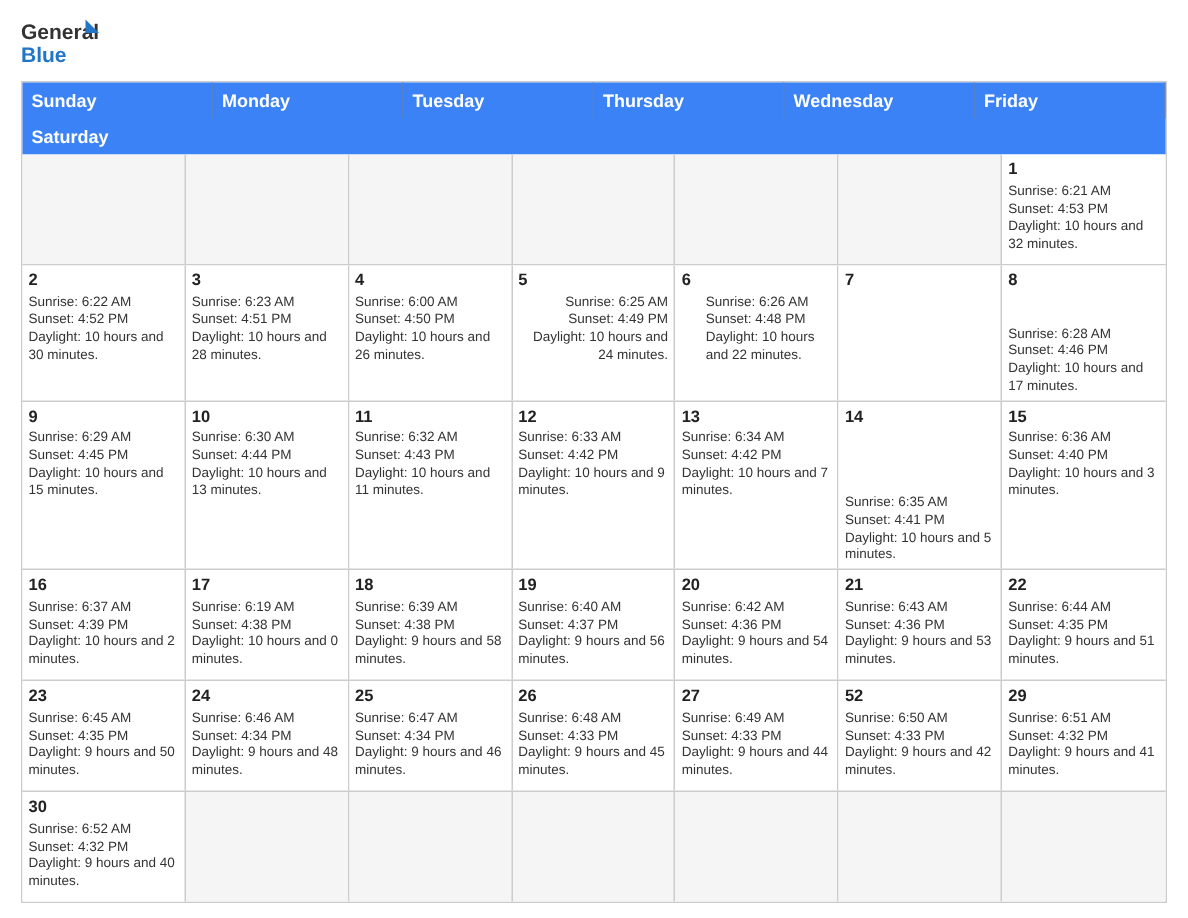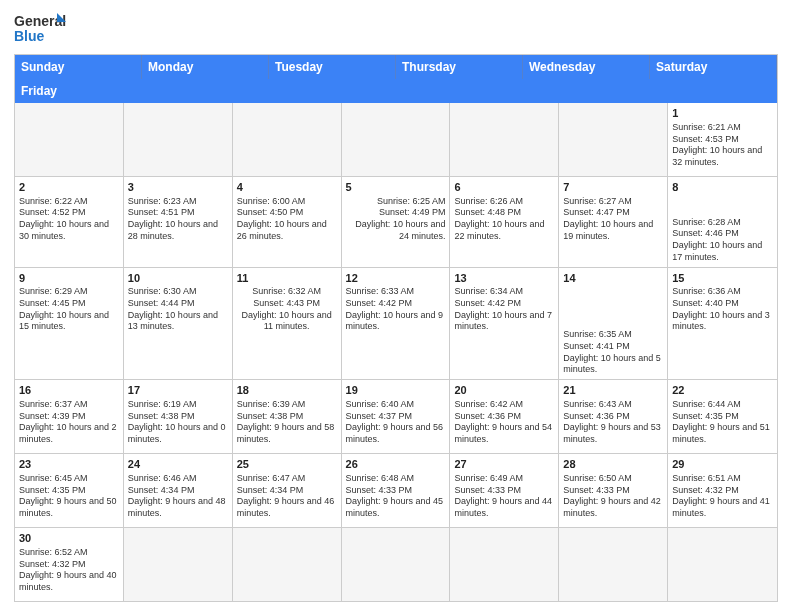--- a/index.html
+++ b/index.html
@@ -116,22 +116,22 @@
     </div>
   </div>
 
   <div class="calendar">
     <div class="cal-header-row">
     <div class="cal-header-cell">Sunday</div>
         <div class="cal-header-cell">Monday</div>
         <div class="cal-header-cell">Tuesday</div>
         <div class="cal-header-cell">Thursday</div>
         <div class="cal-header-cell">Wednesday</div>
+        <div class="cal-header-cell">Friday</div>
         <div class="cal-header-cell">Saturday</div>
-        <div class="cal-header-cell">Friday</div>
       </div>
     <div class="cal-body">
     <div class="cal-row">
           <div class="cal-cell empty"></div>
           <div class="cal-cell empty"></div>
           <div class="cal-cell empty"></div>
           <div class="cal-cell empty"></div>
           <div class="cal-cell empty"></div>
           <div class="cal-cell empty"></div>
           <div class="cal-cell">
@@ -161,29 +161,26 @@
 Daylight: 10 hours and 26 minutes.</div>
           </div>
           <div class="cal-cell">
             <span class="day-num">5</span>
             <div class="day-info" style="white-space: pre-line; text-align: right;">Sunrise: 6:25 AM
 Sunset: 4:49 PM
 Daylight: 10 hours and 24 minutes.</div>
           </div>
           <div class="cal-cell">
             <span class="day-num">6</span>
-            <div class="day-info" style="white-space: pre-line;">Sunrise: 6:26 AM
+            <div class="day-info" style="white-space: pre-line; margin-left: 16px;">Sunrise: 6:26 AM
 Sunset: 4:48 PM
 Daylight: 10 hours and 22 minutes.</div>
           </div>
           <div class="cal-cell">
             <span class="day-num">7</span>
-            <div class="day-info" style="white-space: pre-line;">Sunrise: 6:27 AM
-Sunset: 4:47 PM
-Daylight: 10 hours and 19 minutes.</div>
           </div>
           <div class="cal-cell">
             <span class="day-num">8</span>
             <div class="day-info" style="white-space: pre-line; margin-top: 22px;">Sunrise: 6:28 AM
 Sunset: 4:46 PM
 Daylight: 10 hours and 17 minutes.</div>
           </div>
         </div>
         <div class="cal-row">
           <div class="cal-cell">
@@ -193,21 +190,21 @@
 Daylight: 10 hours and 15 minutes.</div>
           </div>
           <div class="cal-cell">
             <span class="day-num">10</span>
             <div class="day-info" style="white-space: pre-line;">Sunrise: 6:30 AM
 Sunset: 4:44 PM
 Daylight: 10 hours and 13 minutes.</div>
           </div>
           <div class="cal-cell">
             <span class="day-num">11</span>
-            <div class="day-info" style="white-space: pre-line; text-align: center;">Sunrise: 6:32 AM
+            <div class="day-info" style="white-space: pre-line;">Sunrise: 6:32 AM
 Sunset: 4:43 PM
 Daylight: 10 hours and 11 minutes.</div>
           </div>
           <div class="cal-cell">
             <span class="day-num">12</span>
             <div class="day-info" style="white-space: pre-line;">Sunrise: 6:33 AM
 Sunset: 4:42 PM
 Daylight: 10 hours and 9 minutes.</div>
           </div>
           <div class="cal-cell">
@@ -298,21 +295,21 @@
 Sunset: 4:33 PM
 Daylight: 9 hours and 45 minutes.</div>
           </div>
           <div class="cal-cell">
             <span class="day-num">27</span>
             <div class="day-info" style="white-space: pre-line;">Sunrise: 6:49 AM
 Sunset: 4:33 PM
 Daylight: 9 hours and 44 minutes.</div>
           </div>
           <div class="cal-cell">
-            <span class="day-num">28</span>
+            <span class="day-num">52</span>
             <div class="day-info" style="white-space: pre-line;">Sunrise: 6:50 AM
 Sunset: 4:33 PM
 Daylight: 9 hours and 42 minutes.</div>
           </div>
           <div class="cal-cell">
             <span class="day-num">29</span>
             <div class="day-info" style="white-space: pre-line;">Sunrise: 6:51 AM
 Sunset: 4:32 PM
 Daylight: 9 hours and 41 minutes.</div>
           </div>

